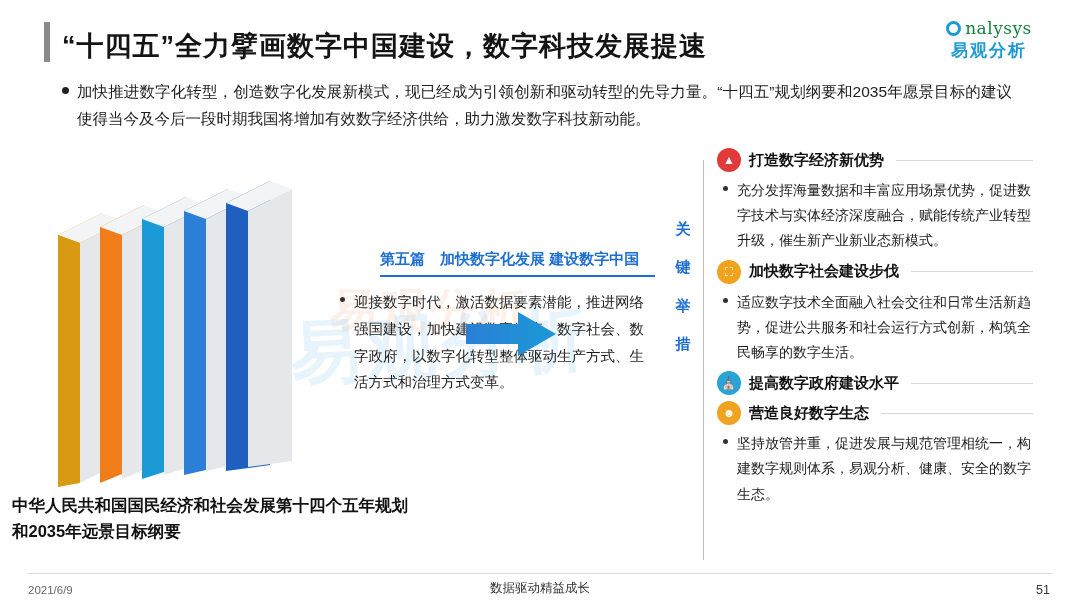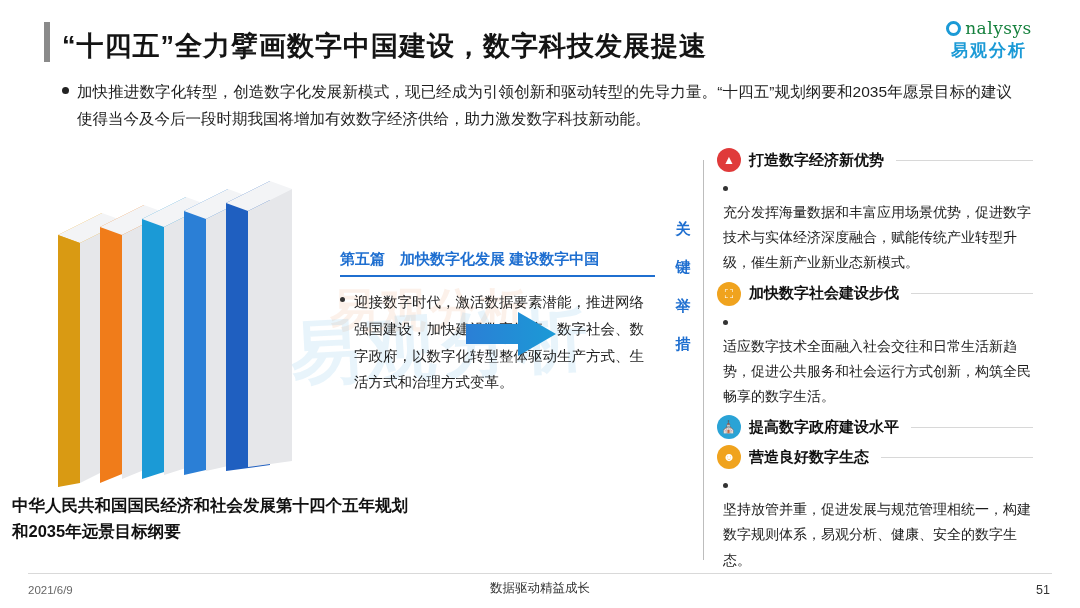--- a/index.html
+++ b/index.html
@@ -153,20 +153,21 @@
     top: 250px;
     width: 315px;
   }
   .center-head {
     font-size: 15px;
     font-weight: bold;
     color: #1f6fd0;
     border-bottom: 2px solid #1f6fd0;
     padding-bottom: 6px;
     white-space: nowrap;
+    margin-left: 40px;
   }
   .center-body {
     margin-top: 12px;
     display: flex;
     gap: 9px;
   }
   .center-body .dot {
     flex: 0 0 auto;
     margin-top: 8px;
     width: 5px;
@@ -249,21 +250,20 @@
     flex: 1 1 auto;
     height: 1px;
     background: #d8d8d8;
     margin-left: 4px;
   }
   .m-body {
     display: flex;
     gap: 9px;
     margin-top: 6px;
     padding-left: 2px;
-    flex-direction: column;
   }
   .m-body .dot {
     flex: 0 0 auto;
     margin-top: 8px;
     width: 5px;
     height: 5px;
     border-radius: 50%;
     background: #333;
   }
   .m-body .txt {

